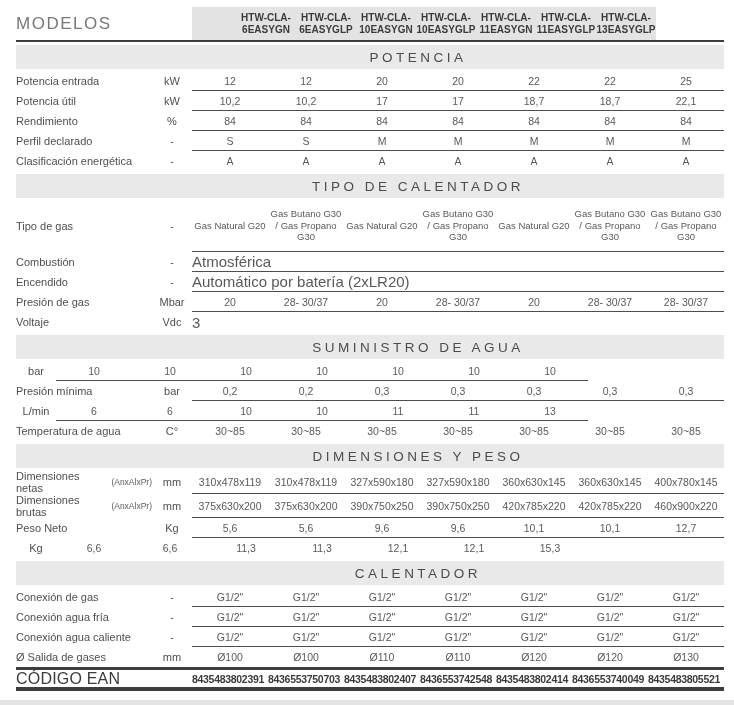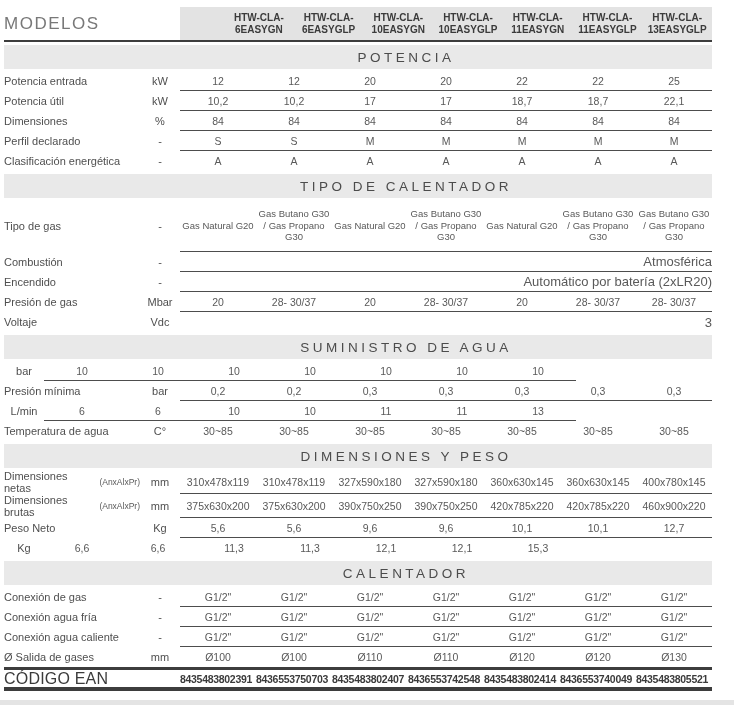--- a/index.html
+++ b/index.html
@@ -1,41 +1,41 @@
 <!DOCTYPE html>
 <html><head>
 <meta charset="utf-8">
 <style>
   * { margin:0; padding:0; box-sizing:border-box; }
   html,body { background:#fff; }
   body { font-family:"Liberation Sans", sans-serif; width:734px; }
   .page { position:relative; width:734px; height:705px; background:#fff; overflow:hidden; }
-  .table { margin-left:4px; width:708px; }
+  .table { margin-left:16px; width:708px; }
 
   
   .header { display:flex; height:40px; }
   .header-left { width:176px; display:flex; align-items:flex-end; padding-bottom:6px; }
   .models-title { font-size:17px; letter-spacing:1.5px; color:#787878; }
-  .models-block { width:532px; margin-top:7px; background:#e3e3e3; display:flex;padding-left:44px; }
+  .models-block { width:464px; margin-top:7px; background:#e3e3e3; display:flex;padding-left:44px; }
   .model-cell { width:76px; display:flex; flex-direction:column; align-items:center; justify-content:center; font-size:10px; font-weight:bold; color:#3b3b3b; line-height:12px; text-align:center; }
   .header-line { height:2px; background:#3d3d3d; }
 
   
   .band { height:24px; margin:3px 0 2px 0; background:#e9e9e9; display:flex; align-items:center;justify-content:center; }
   .band span { display:block; width:100%; text-align:center; padding-left:96px; font-size:13.5px; letter-spacing:3.5px; color:#4c4c4c; }
 
   
   .row { display:flex; align-items:stretch; }
   .row-label { width:136px; display:flex; align-items:center; font-size:11px; color:#4f4f4f; }
   .row-label .small { font-size:8.5px; margin-left:2px; color:#5a5a5a; }
   .row-unit { width:40px; display:flex; align-items:center; justify-content:center; font-size:11px; color:#4f4f4f; }
   .vals { width:532px; display:flex; align-items:center; min-height:20px; }
   .vals.sep { border-bottom:1px solid #4d4d4d; }
   .val { width:76px; text-align:center; font-size:10.5px; color:#595959; }
-  .spanval { width:100%; text-align:right; font-size:13px; color:#595959; }
+  .spanval { width:100%; text-align:left; font-size:15px; color:#595959; }
   .row.tall .vals { min-height:52px; }
   .row.tall .val { font-size:9.5px; line-height:11.5px; }
 
   
   .ean { display:flex; border-top:3px solid #3d3d3d; border-bottom:4px solid #3d3d3d; height:24px; align-items:center; }
   .ean-label { width:176px; font-size:16px; font-weight:normal; color:#3b3b3b; letter-spacing:0.2px; }
   .ean-vals { width:532px; display:flex; }
   .ean-val { width:76px; font-size:10.5px; font-weight:bold; color:#3b3b3b; letter-spacing:-0.3px; }
 
   .bottom-strip { position:absolute; left:0; bottom:0; width:734px; height:5px; background:#e4e4e4; }
@@ -112,21 +112,21 @@
             <div class="val">10,2</div>
             <div class="val">17</div>
             <div class="val">17</div>
             <div class="val">18,7</div>
             <div class="val">18,7</div>
             <div class="val">22,1</div>
           </div>
         </div>
         <div class="row">
           <div class="row-label">
-            <span>Dimensiones</span>
+            <span>Rendimiento</span>
           </div>
           <div class="row-unit">%</div>
           <div class="vals sep">
             <div class="val">84</div>
             <div class="val">84</div>
             <div class="val">84</div>
             <div class="val">84</div>
             <div class="val">84</div>
             <div class="val">84</div>
             <div class="val">84</div>

